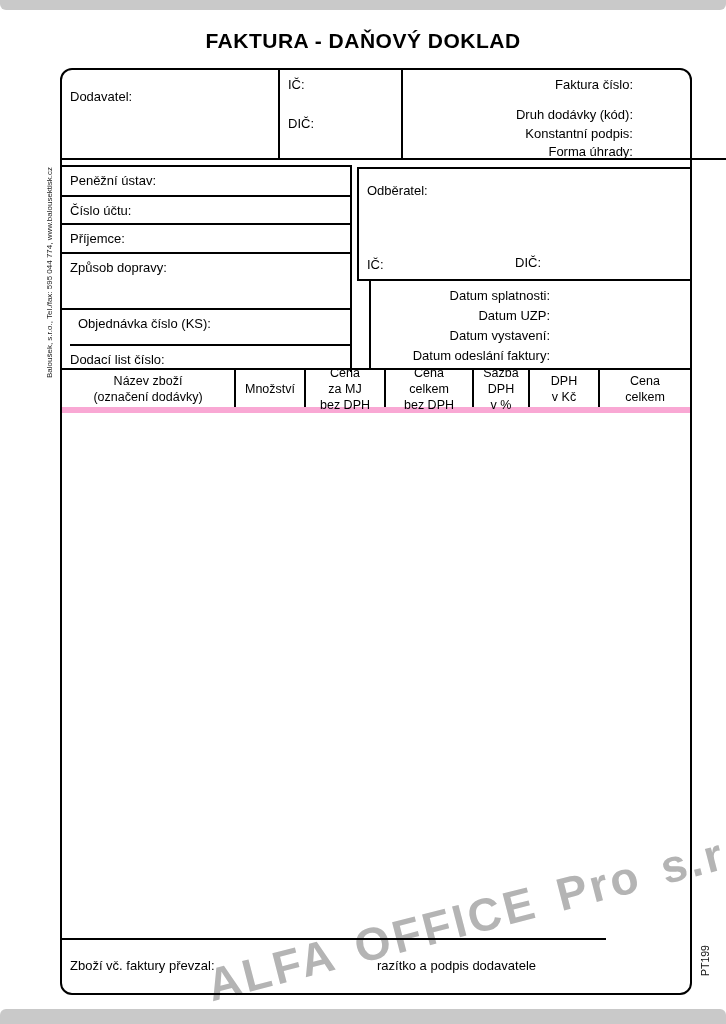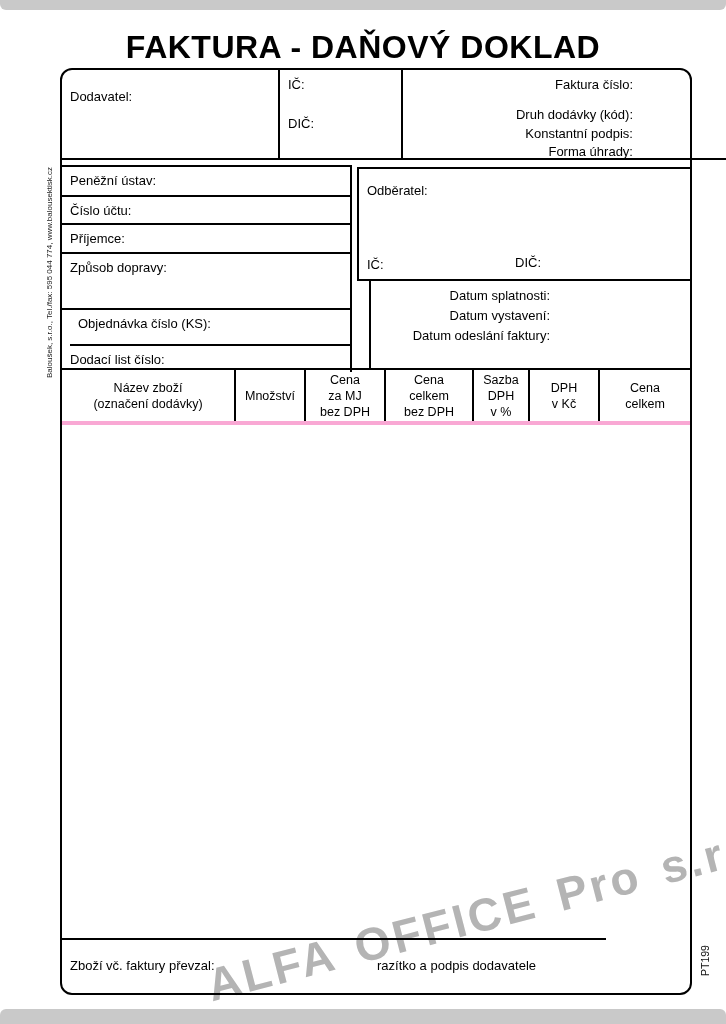--- a/index.html
+++ b/index.html
@@ -6,21 +6,21 @@
   html,body { width:726px; height:1024px; background:#ffffff; overflow:hidden; }
   body { font-family:"Liberation Sans", sans-serif; color:#000; position:relative; }
 
   .page { position:relative; width:726px; height:1024px; background:#fff; }
 
   .scan-edge { position:absolute; left:0; right:0; background:#c9c9c9; z-index:3; }
   .scan-edge.top { top:0; height:10px; border-bottom-left-radius:6px; border-bottom-right-radius:6px; }
   .scan-edge.bottom { bottom:0; height:15px; border-top-left-radius:6px; border-top-right-radius:6px; }
 
   .title { position:absolute; top:29px; left:0; width:100%; text-align:center;
-           font-size:32px; font-weight:bold; letter-spacing:0.5px; z-index:2; }
+           font-size:21px; font-weight:bold; letter-spacing:0.5px; z-index:2; }
 
   .watermark { position:absolute; left:208px; top:958px; z-index:1;
                font-size:46px; font-weight:bold; letter-spacing:3px; word-spacing:6px;
                line-height:56px; white-space:nowrap; color:#b4b4b4;
                transform:rotate(-14.5deg); transform-origin:0 50%; }
 
   .form { position:absolute; left:60px; top:68px; width:632px; height:927px;
           border:2px solid #000; border-radius:12px; z-index:2; background:transparent; }
   .form > div { position:absolute; }
 
@@ -50,22 +50,22 @@
                   border:2px solid #000; border-right:none; padding:12px 8px; }
   .box-customer .ic-row { position:absolute; left:8px; right:8px; bottom:6px; }
   .box-customer .ic-row .dic { position:absolute; left:148px; top:0; }
 
   
   .box-dates { left:295px; top:211px; width:333px; height:87px;
                border-left:2px solid #000; padding:5px 152px 0 0; text-align:right;margin-left:12px; }
   .box-dates .lbl { display:block; line-height:20px; }
 
   
-  .items-header { left:0; top:298px; width:628px; height:57px; display:flex;
-                  border-top:2px solid #000; border-bottom:4px solid #f9a8d4; }
+  .items-header { left:0; top:298px; width:628px; height:45px; display:flex;
+                  border-top:2px solid #000; border-bottom:6px solid #f9a8d4; }
   .items-header .th { display:flex; align-items:center; justify-content:center;
                       text-align:center; font-size:12.5px; line-height:16px;
                       white-space:pre-line; border-right:2px solid #000; }
   .items-header .th:last-child { border-right:none; }
   .c1{width:174px;} .c2{width:70px;} .c3{width:80px;} .c4{width:88px;}
   .c5{width:56px;}  .c6{width:70px;} .c7{width:90px;}
 
   .items-body { left:0; top:355px; width:628px; height:513px; }
 
   
@@ -124,20 +124,21 @@
     <div class="box-customer">
       <span class="lbl">Odběratel:</span>
       <div class="ic-row">
         <span class="lbl">IČ:</span>
         <span class="lbl dic">DIČ:</span>
       </div>
     </div>
 
     <div class="box-dates">
       <span class="lbl">Datum splatnosti:</span>
+      <span class="lbl">Datum UZP:</span>
       <span class="lbl">Datum vystavení:</span>
       <span class="lbl">Datum odeslání faktury:</span>
     </div>
 
     <div class="items-header">
       <div class="th c1">Název zboží
 (označení dodávky)</div>
       <div class="th c2">Množství</div>
       <div class="th c3">Cena
 za MJ

